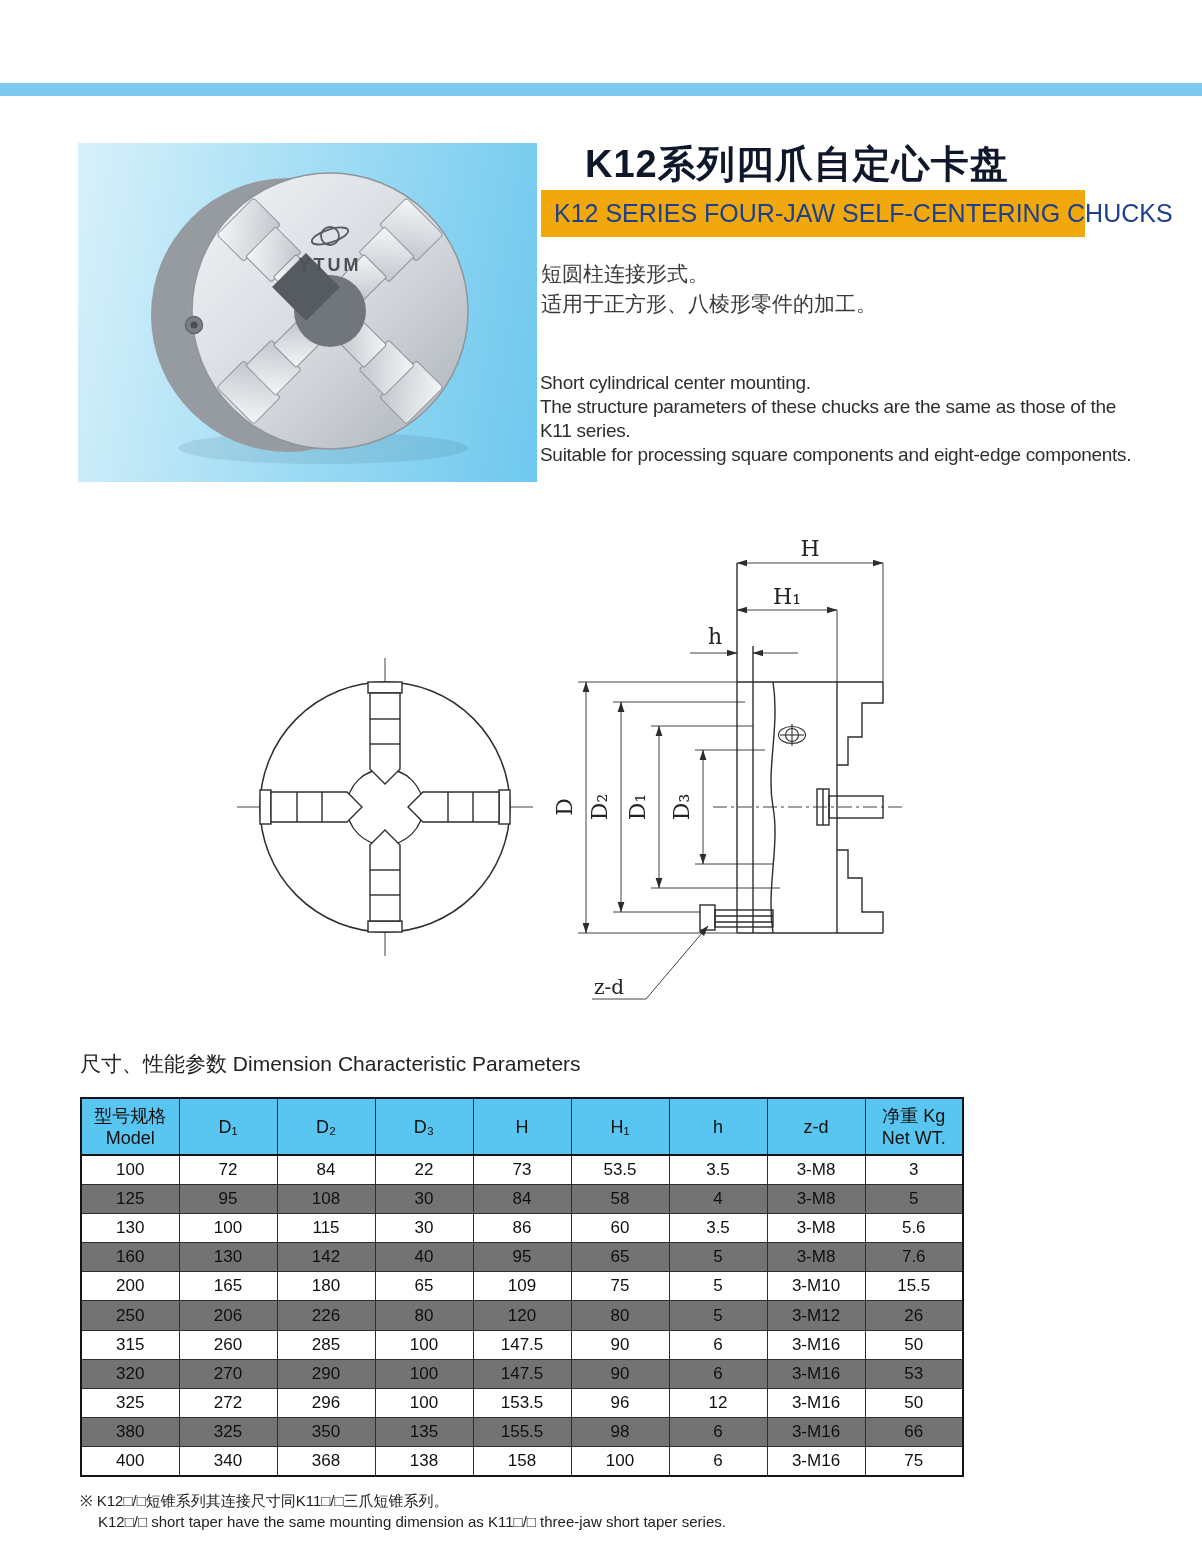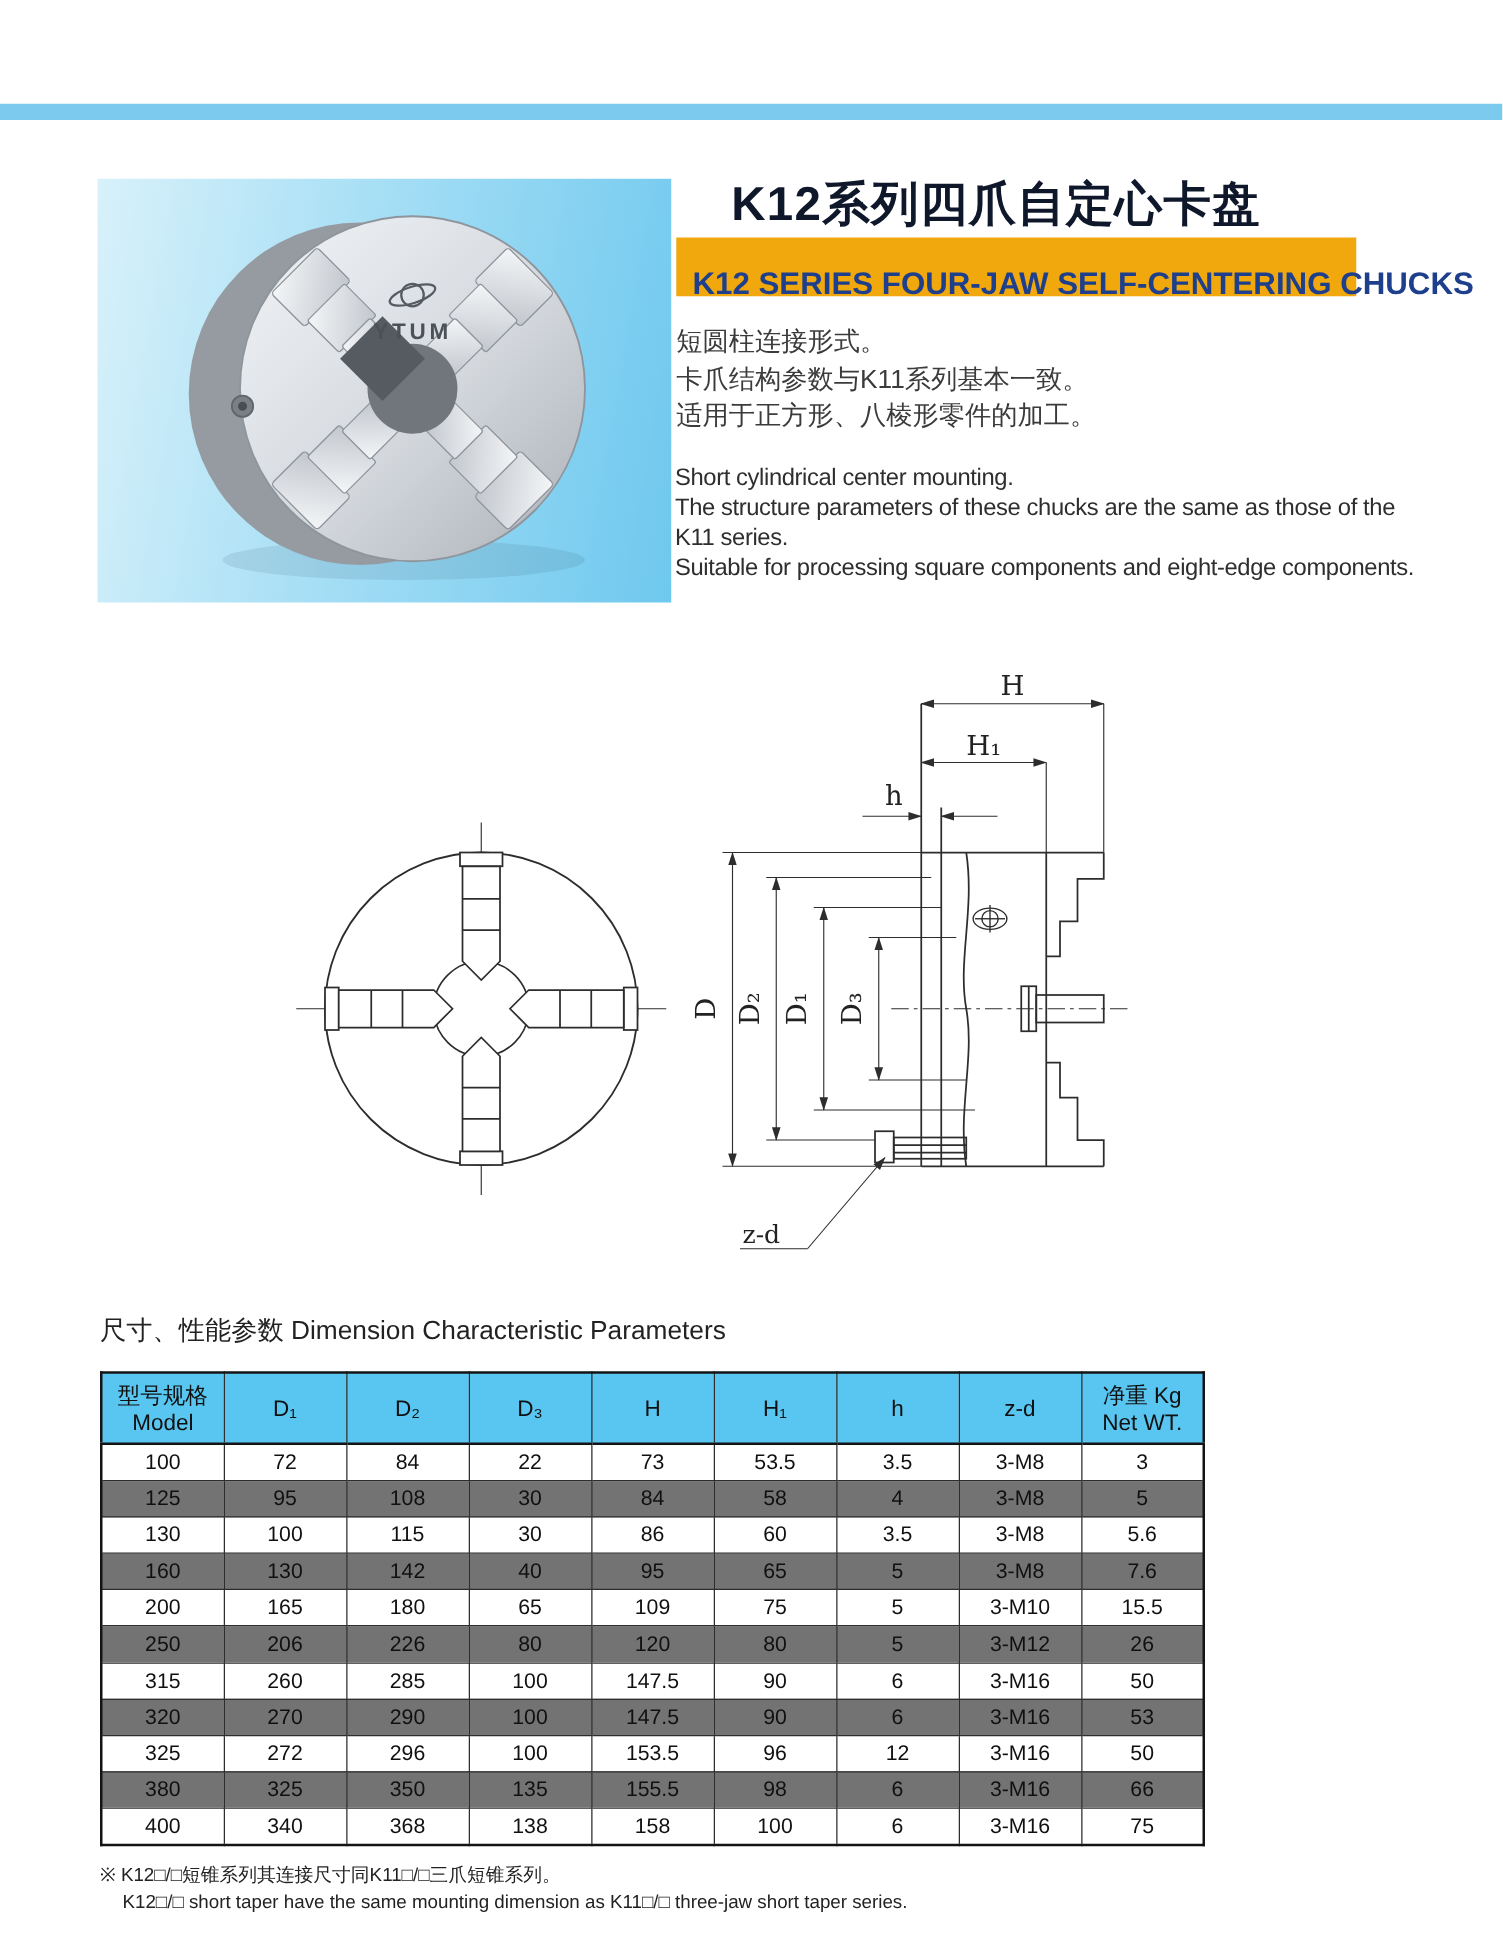--- a/index.html
+++ b/index.html
@@ -13,21 +13,21 @@
   .top-bar{left:0;top:83px;width:1202px;height:13px;background:#7ccaee;}
 
   
   .photo-box{left:78px;top:143px;width:459px;height:339px;
     background:linear-gradient(100deg,#d8f1fa 0%,#a5def5 45%,#6ec8ee 100%);text-decoration:underline;}
 
   
   .title-cn{left:541px;top:142px;width:560px;font-size:38px;line-height:44px;
     font-weight:bold;color:#0f172a;letter-spacing:1px;white-space:nowrap;margin-left:44px;}
   .banner{left:541px;top:190px;width:544px;height:47px;background:#f1a80d;}
-  .banner-text{margin:14px 0 0 13px;line-height:47px;font-size:25px;font-weight:700;
+  .banner-text{margin:0 0 0 13px;line-height:47px;font-size:25px;font-weight:400;
     color:#1e3f8c;white-space:nowrap;}
 
   
   .desc-cn{left:541px;top:259px;width:560px;font-size:21px;line-height:29.5px;color:#3b3b3b;}
   .desc-en{left:540px;top:371px;width:640px;font-size:19px;line-height:24px;
     color:#2e2e2e;letter-spacing:-0.3px;}
   .desc-line{white-space:nowrap;}
 
   
   .drawing-wrap{left:218px;top:528px;width:800px;height:512px;}
@@ -96,21 +96,20 @@
   </svg>
 </div>
 
 <div class="abs title-cn">K12系列四爪自定心卡盘</div>
 <div class="abs banner">
   <div class="banner-text">K12 SERIES FOUR-JAW SELF-CENTERING CHUCKS</div>
 </div>
 
 <div class="abs desc-cn">
   <div class="desc-line">短圆柱连接形式。</div>
-  <div class="desc-line">卡爪结构参数与K11系列基本一致。</div>
   <div class="desc-line">适用于正方形、八棱形零件的加工。</div>
 </div>
 
 <div class="abs desc-en">
   <div class="desc-line">Short cylindrical center mounting.</div>
   <div class="desc-line">The structure parameters of these chucks are the same as those of the</div>
   <div class="desc-line">K11 series.</div>
   <div class="desc-line">Suitable for processing square components and eight-edge components.</div>
 </div>
 

